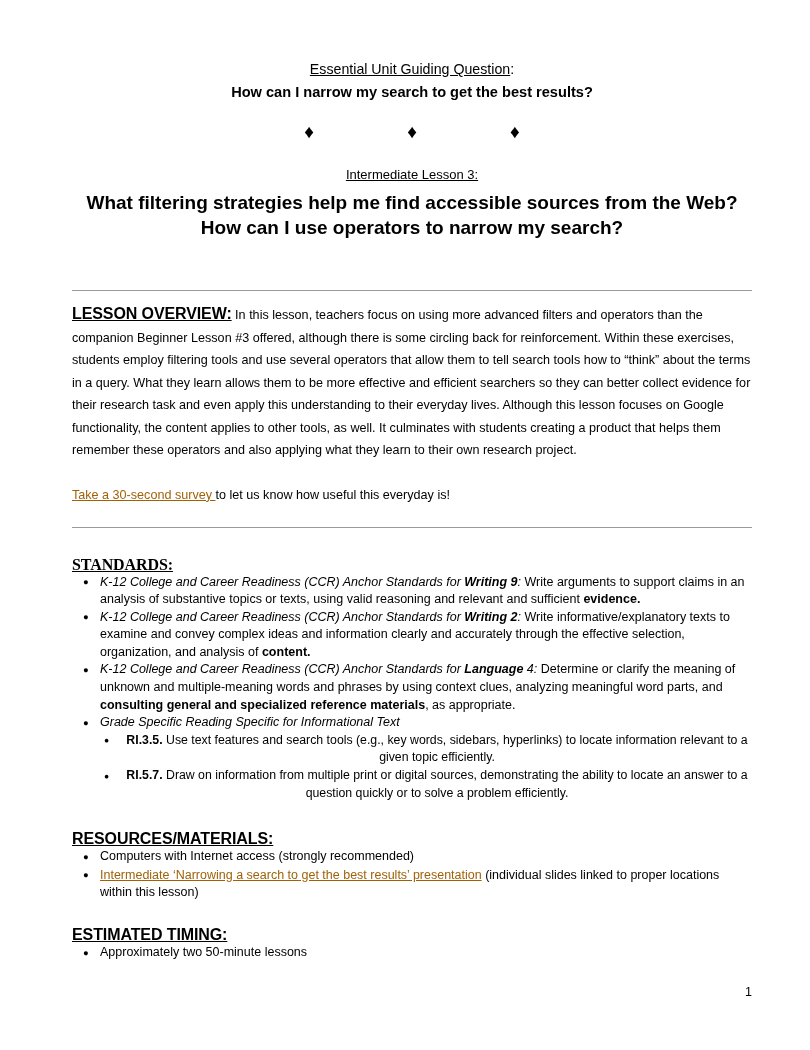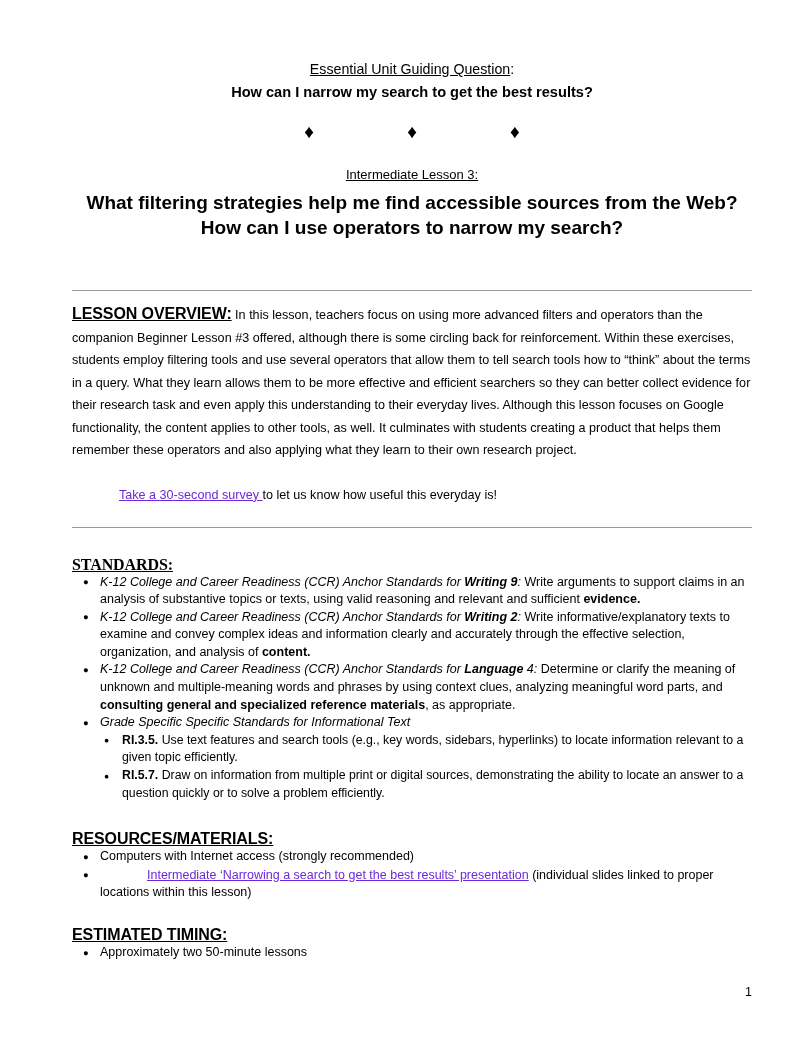--- a/index.html
+++ b/index.html
@@ -95,23 +95,22 @@
   }
   .overview { margin-top: 13px; }
   .overview .section-head { text-decoration: underline; }
 
   .survey-line {
     margin-top: 22px;
     font-size: 12.6px;
     line-height: 22px;
   }
   a.doclink {
-    color: #6d28d9;
+    color: #a16207;
     text-decoration: underline;
-    margin-left: 47px;
   }
 
   .standards-head { margin-top: 28px; font-family: Liberation Serif, serif; }
 
   
   ul.lvl1 {
     list-style: none;
     margin: 0;
     padding: 0;
   }
@@ -127,20 +126,21 @@
     position: absolute;
     left: 11px;
     top: -0.5px;
     font-size: 9.5px;
     line-height: 18px;
   }
   ul.lvl2 {
     list-style: none;
     margin: 0;
     padding: 0;
+    text-align: center;
   }
   ul.lvl2 > li {
     position: relative;
     padding-left: 22px;
     font-size: 12.3px;
     line-height: 17.6px;
   }
   ul.lvl2 > li::before {
     content: "\25CF";
     position: absolute;
@@ -215,21 +215,21 @@
       <li>
         <span class="std-title"><span>K-12 College and Career Readiness (CCR) Anchor Standards for </span><b>Writing 9</b><span>:</span></span><span class="std-body"><span>  Write arguments to support claims in an analysis of substantive topics or texts, using valid reasoning and relevant and sufficient </span><b>evidence.</b><span></span></span>
       </li>
       <li>
         <span class="std-title"><span>K-12 College and Career Readiness (CCR) Anchor Standards for </span><b>Writing 2</b><span>:</span></span><span class="std-body"><span>  Write informative/explanatory texts to examine and convey complex ideas and information clearly and accurately through the effective selection, organization, and analysis of </span><b>content.</b><span></span></span>
       </li>
       <li>
         <span class="std-title"><span>K-12 College and Career Readiness (CCR) Anchor Standards for </span><b>Language</b><span> 4:</span></span><span class="std-body"><span> Determine or clarify the meaning of unknown and multiple-meaning words and phrases by using context clues, analyzing meaningful word parts, and </span><b>consulting general and specialized reference materials</b><span>, as appropriate.</span></span>
       </li>
       <li>
-        <span class="std-title">Grade Specific Specific Standards for Informational Text</span>
+        <span class="std-title">Grade Specific Reading Specific for Informational Text</span>
         <ul class="lvl2">
           <li><span class="code">RI.3.5.</span><span> Use text features and search tools (e.g., key words, sidebars, hyperlinks) to locate information relevant to a given topic efficiently.</span></li>
           <li><span class="code">RI.5.7.</span><span> Draw on information from multiple print or digital sources, demonstrating the ability to locate an answer to a question quickly or to solve a problem efficiently.</span></li>
         </ul>
       </li>
     </ul>
 
     <div class="resources-block">
       <span class="section-head">RESOURCES/MATERIALS:</span>
     </div>

